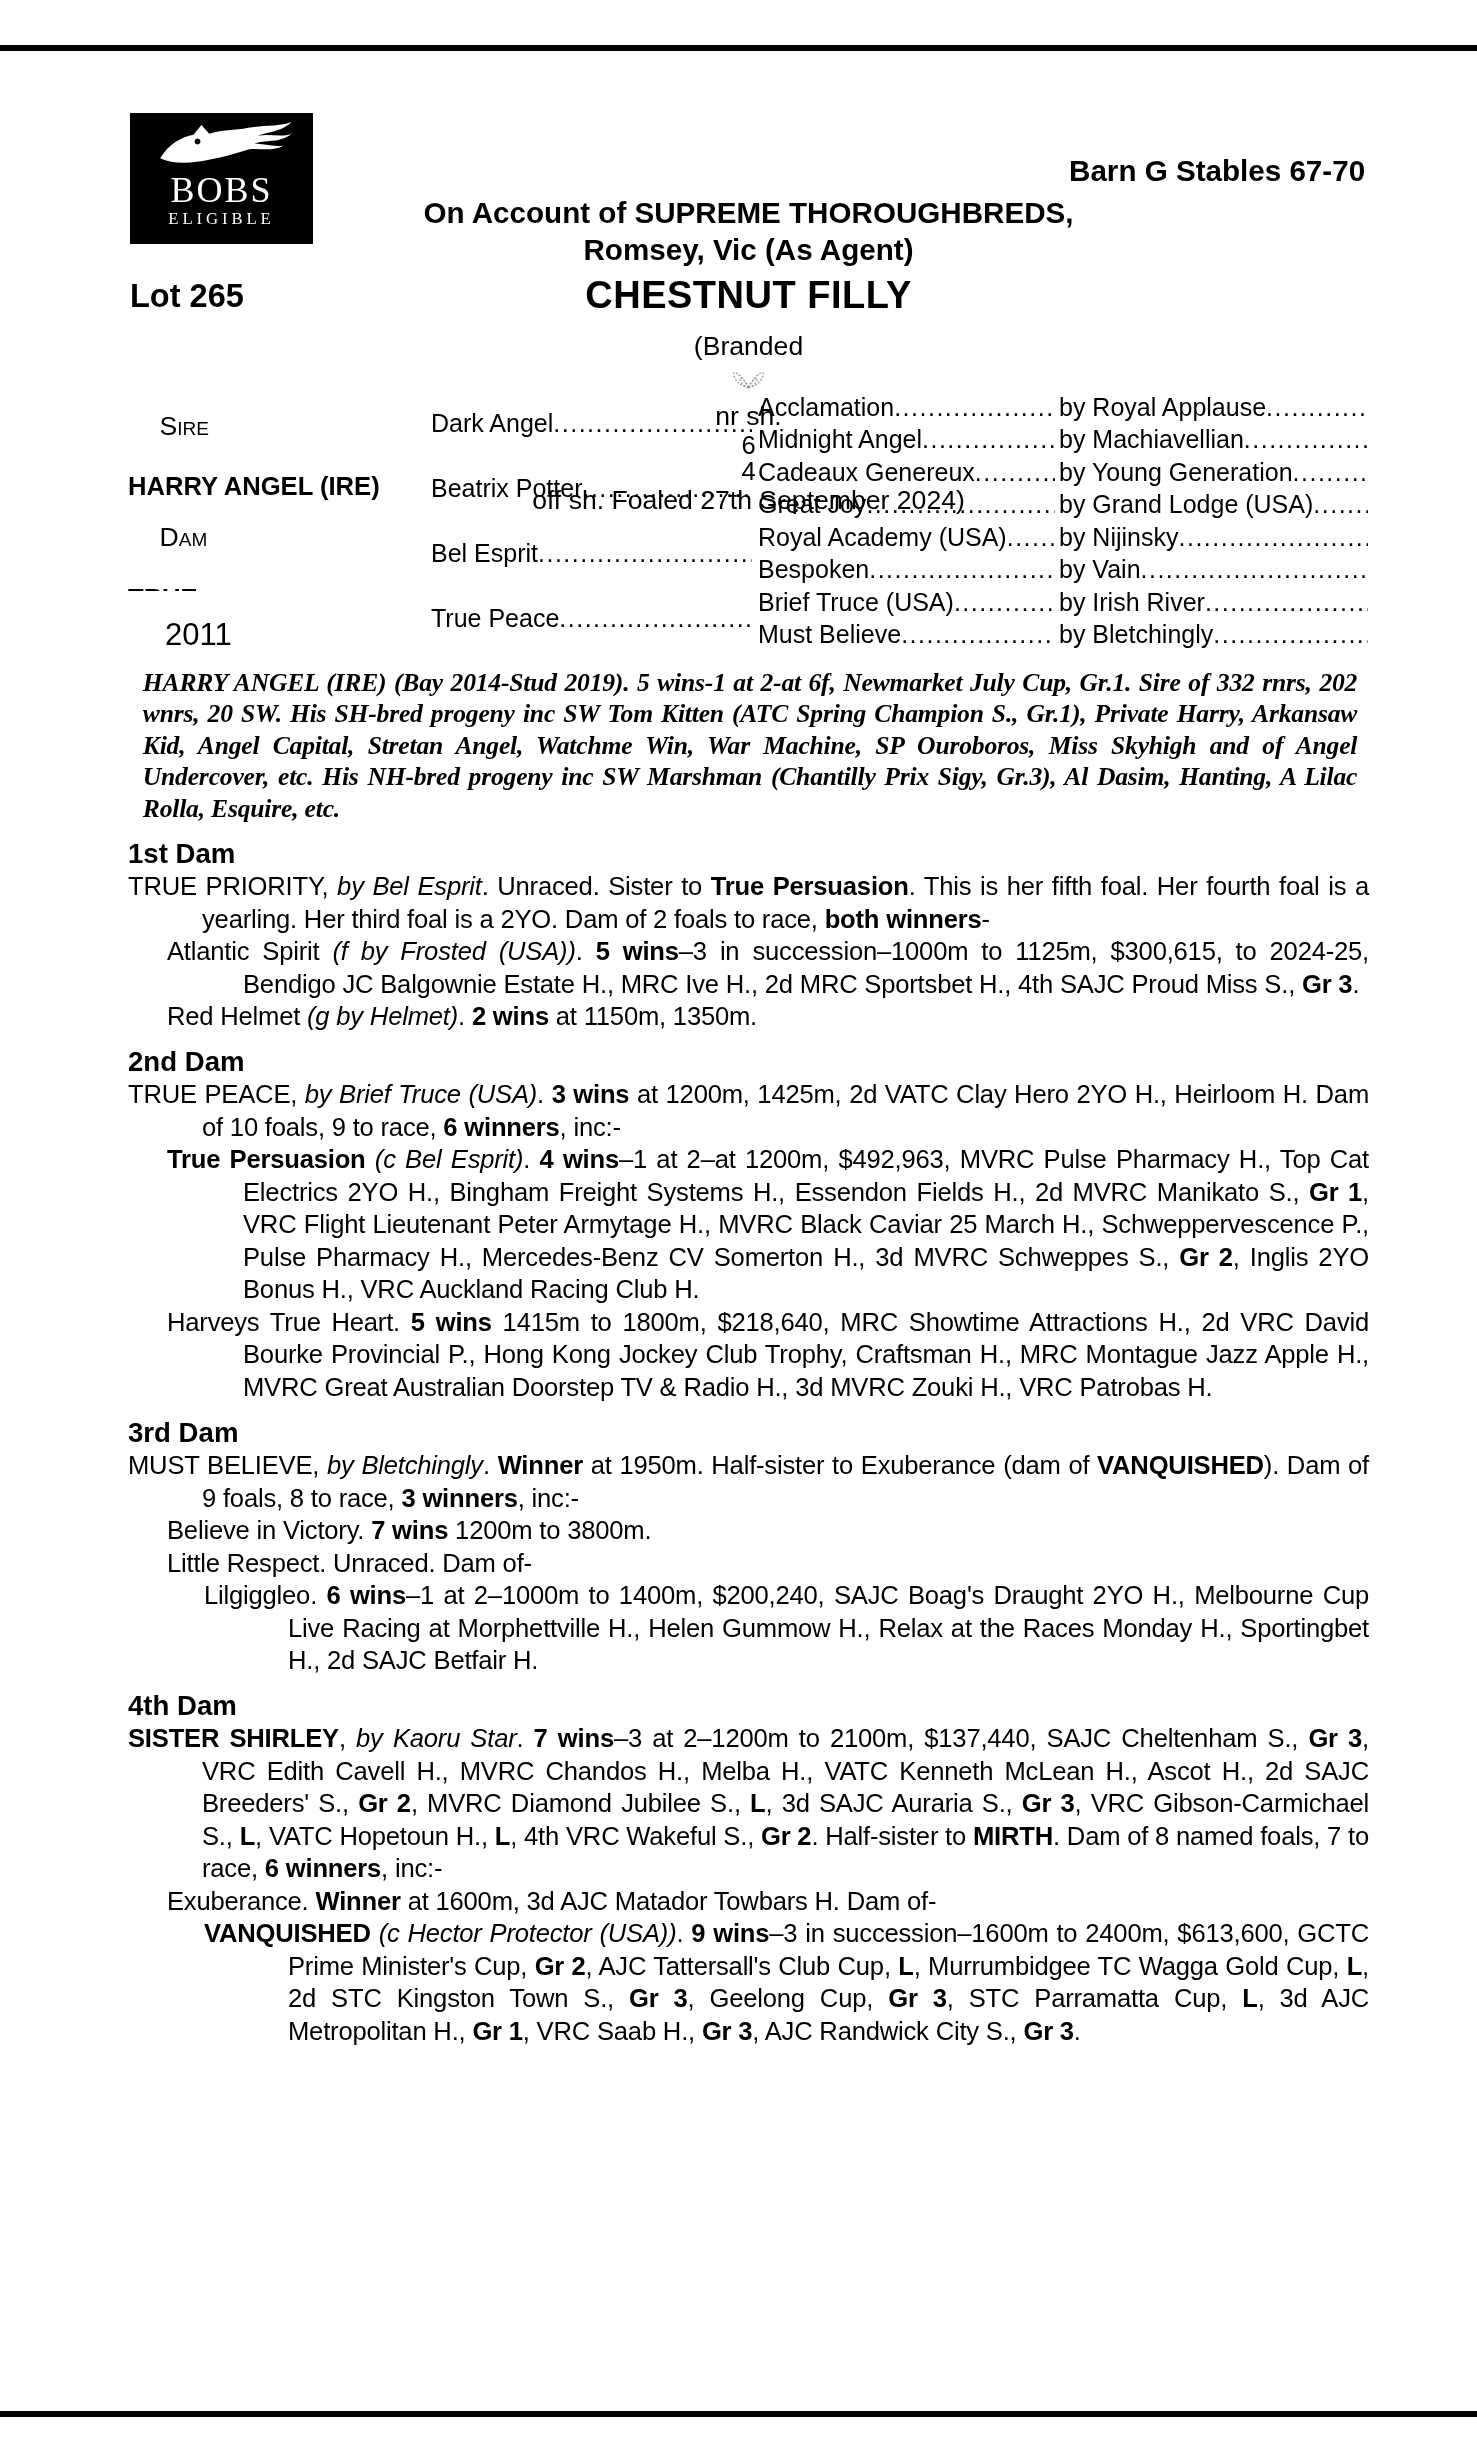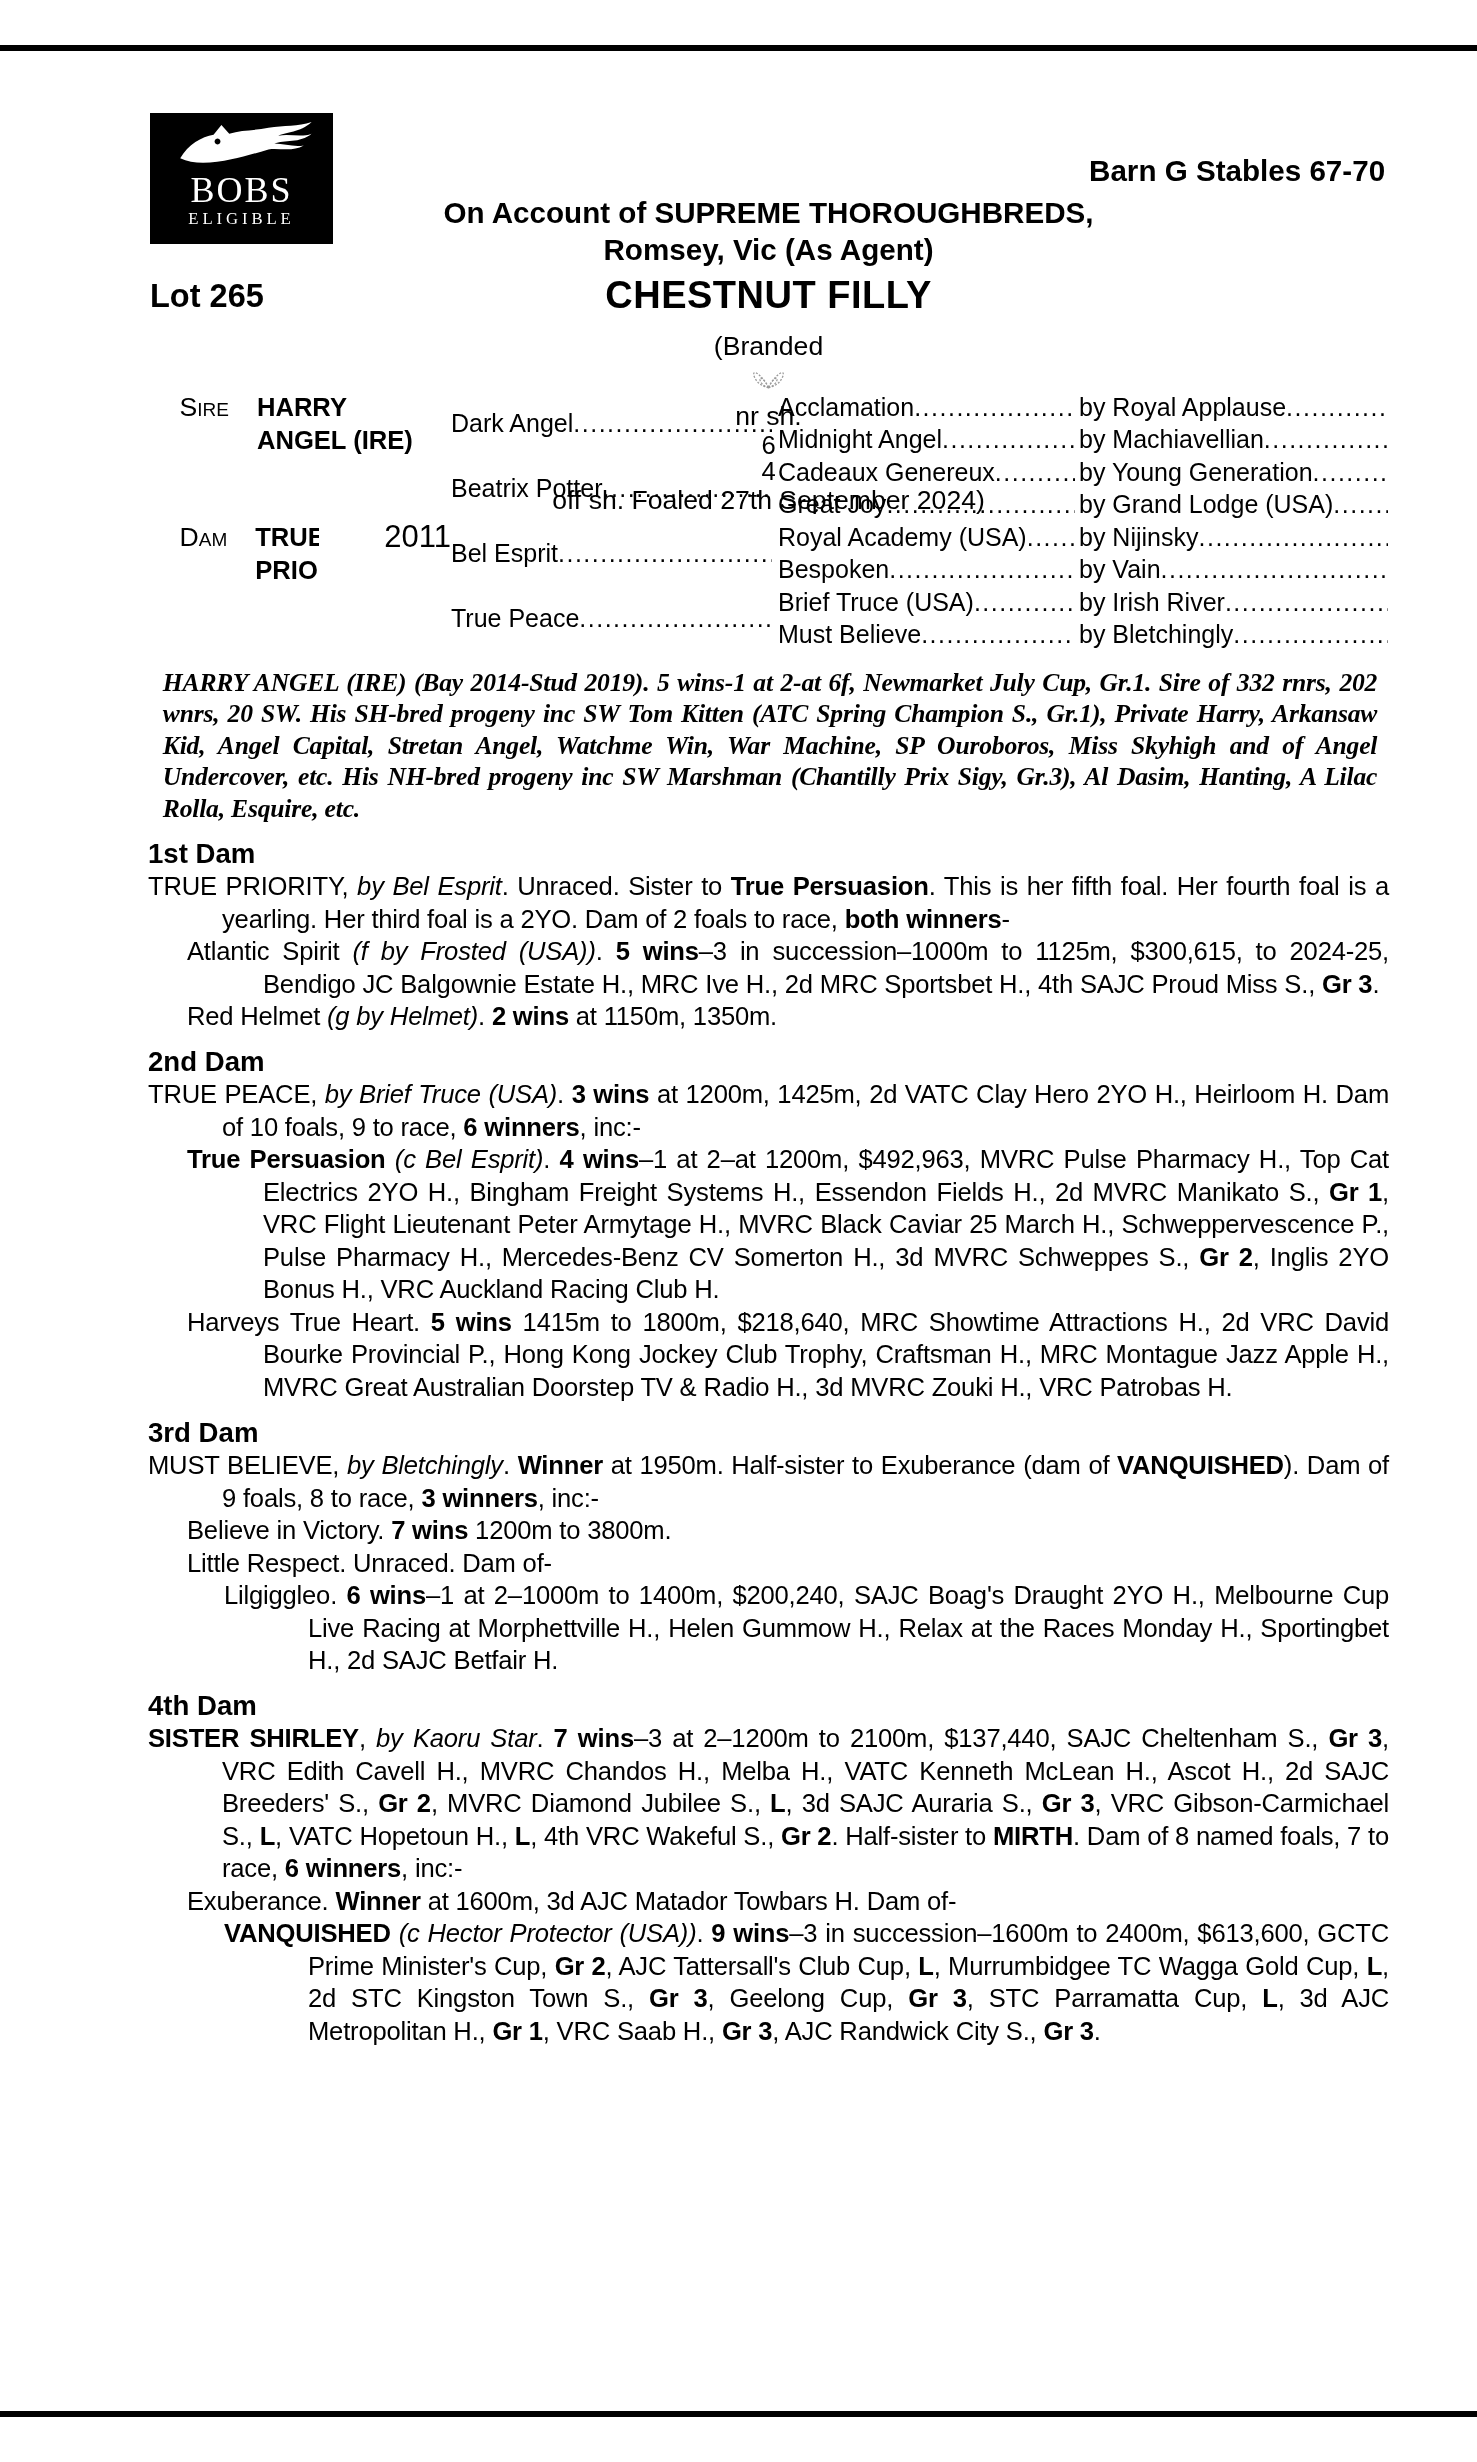--- a/index.html
+++ b/index.html
@@ -6,21 +6,21 @@
   body {
     width:1478px; height:2463px; position:relative;
     background:#ffffff; color:#000000;
     font-family:"Liberation Sans", sans-serif;
     overflow:hidden;
   }
   .rule { position:absolute; left:0; width:1478px; height:5.9px; background:#000; }
   .rule-top { top:45px; }
   .rule-bottom { top:2411px; }
 
-  .content { position:absolute; left:128px; top:99px; width:1241px;margin-left:20px; }
+  .content { position:absolute; left:128px; top:99px; width:1241px; }
 
   
   .header { position:relative; height:292px; }
   .logo {
     position:absolute; left:2px; top:13.8px; width:183px; height:131px;
     background:#000; color:#fff; display:flex; flex-direction:column;
     align-items:center; justify-content:flex-start; overflow:hidden;
   }
   .logo svg { margin-top:5.9px; }
   .logo-word {
@@ -53,21 +53,21 @@
   }
   .cell { display:flex; align-items:center; overflow:hidden; white-space:nowrap; }
   .c2 { grid-column:2; padding-right:5.9px; }
   .c3 { grid-column:3; padding-right:3.9px; }
   .c4 { grid-column:4; }
   .leader { flex:1 1 auto; overflow:hidden; white-space:nowrap; }
   .leader::after {
     content:"..........................................................................";
     letter-spacing:1.5px;
   }
-  .grp-label { grid-column:1; display:flex; justify-content:center;gap:28px; }
+  .grp-label { grid-column:1; display:flex; flex-direction:column; justify-content:center;gap:28px; }
   .sire-block { grid-row:1 / 5; }
   .dam-block { grid-row:5 / 9; }
   .sd-label { font-variant:small-caps; font-size:26.6px; padding-left:31.5px; line-height:32.5px; }
   .sd-name { font-weight:bold; font-size:25.6px; line-height:32.5px; display:flex; overflow:hidden; padding-right:9.9px; }
   .sd-year { font-size:31px; line-height:32.5px; padding-left:37px; }
 
   
   .sire-summary {
     margin:15.8px 11.8px 0 14.8px;
     font-size:25.6px; line-height:31.5px; font-weight:bold; font-style:italic;

